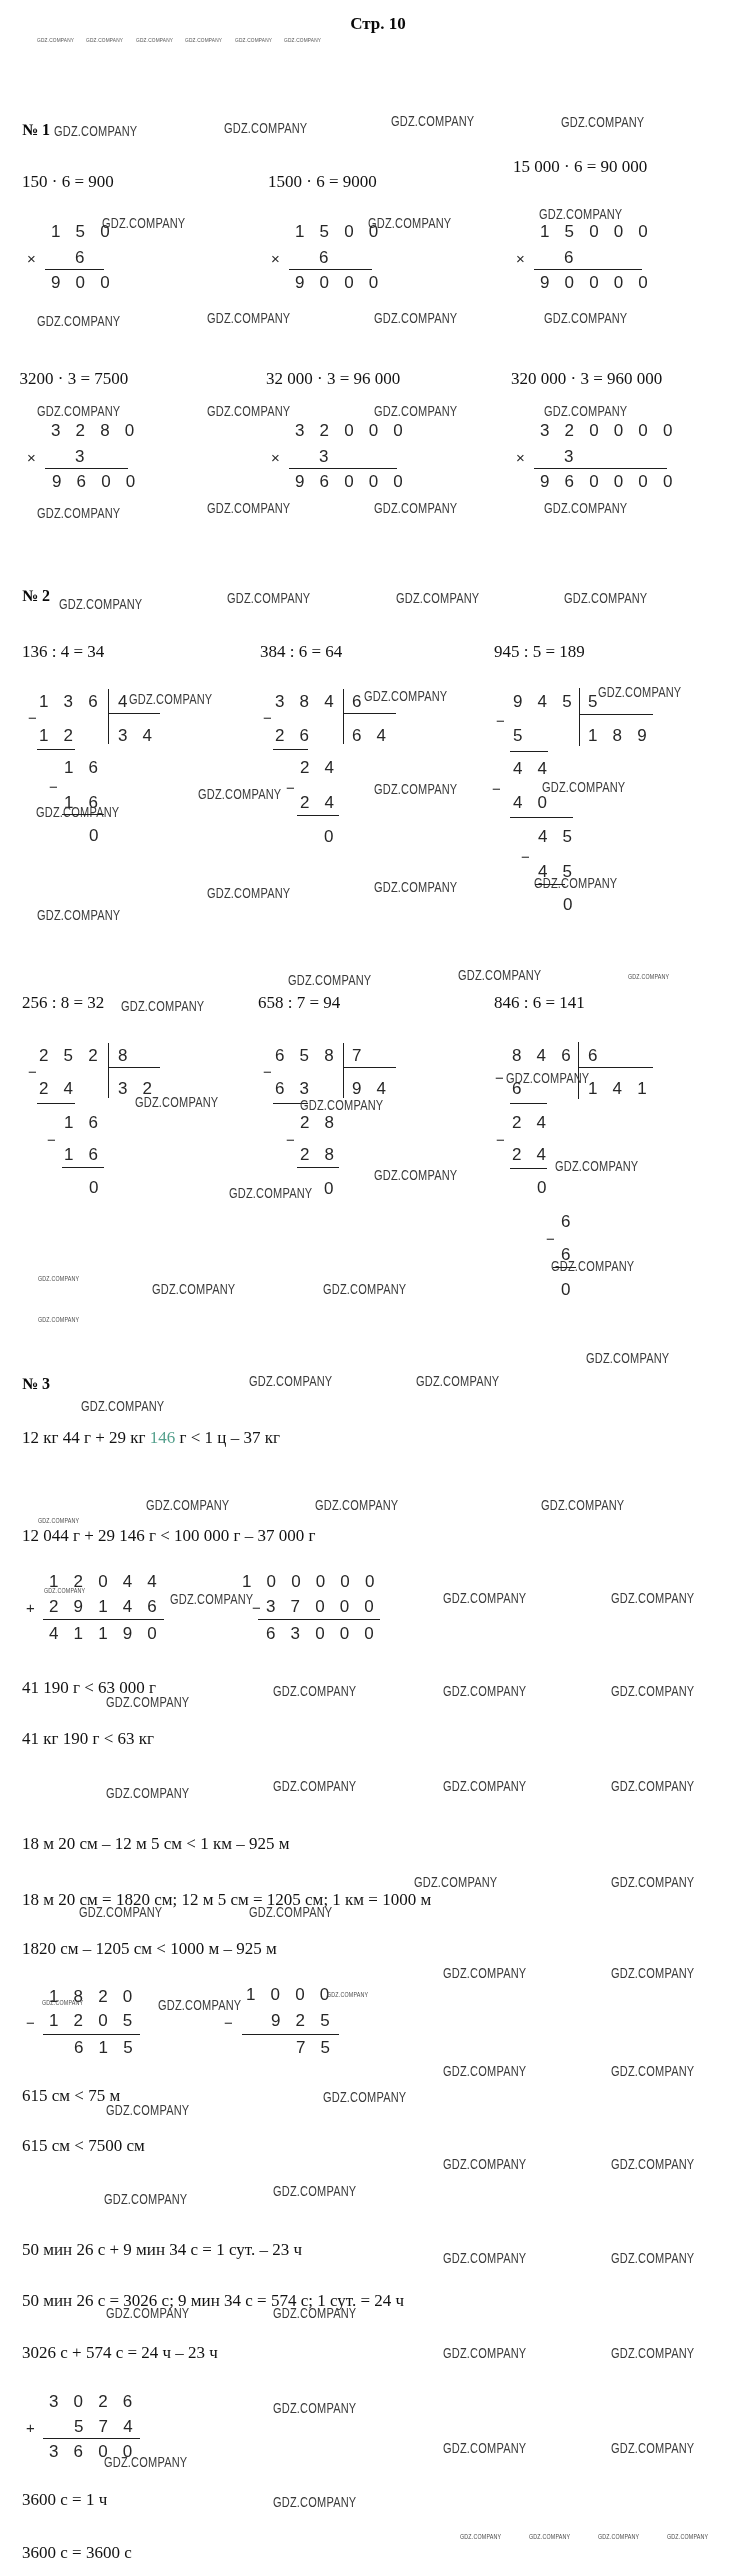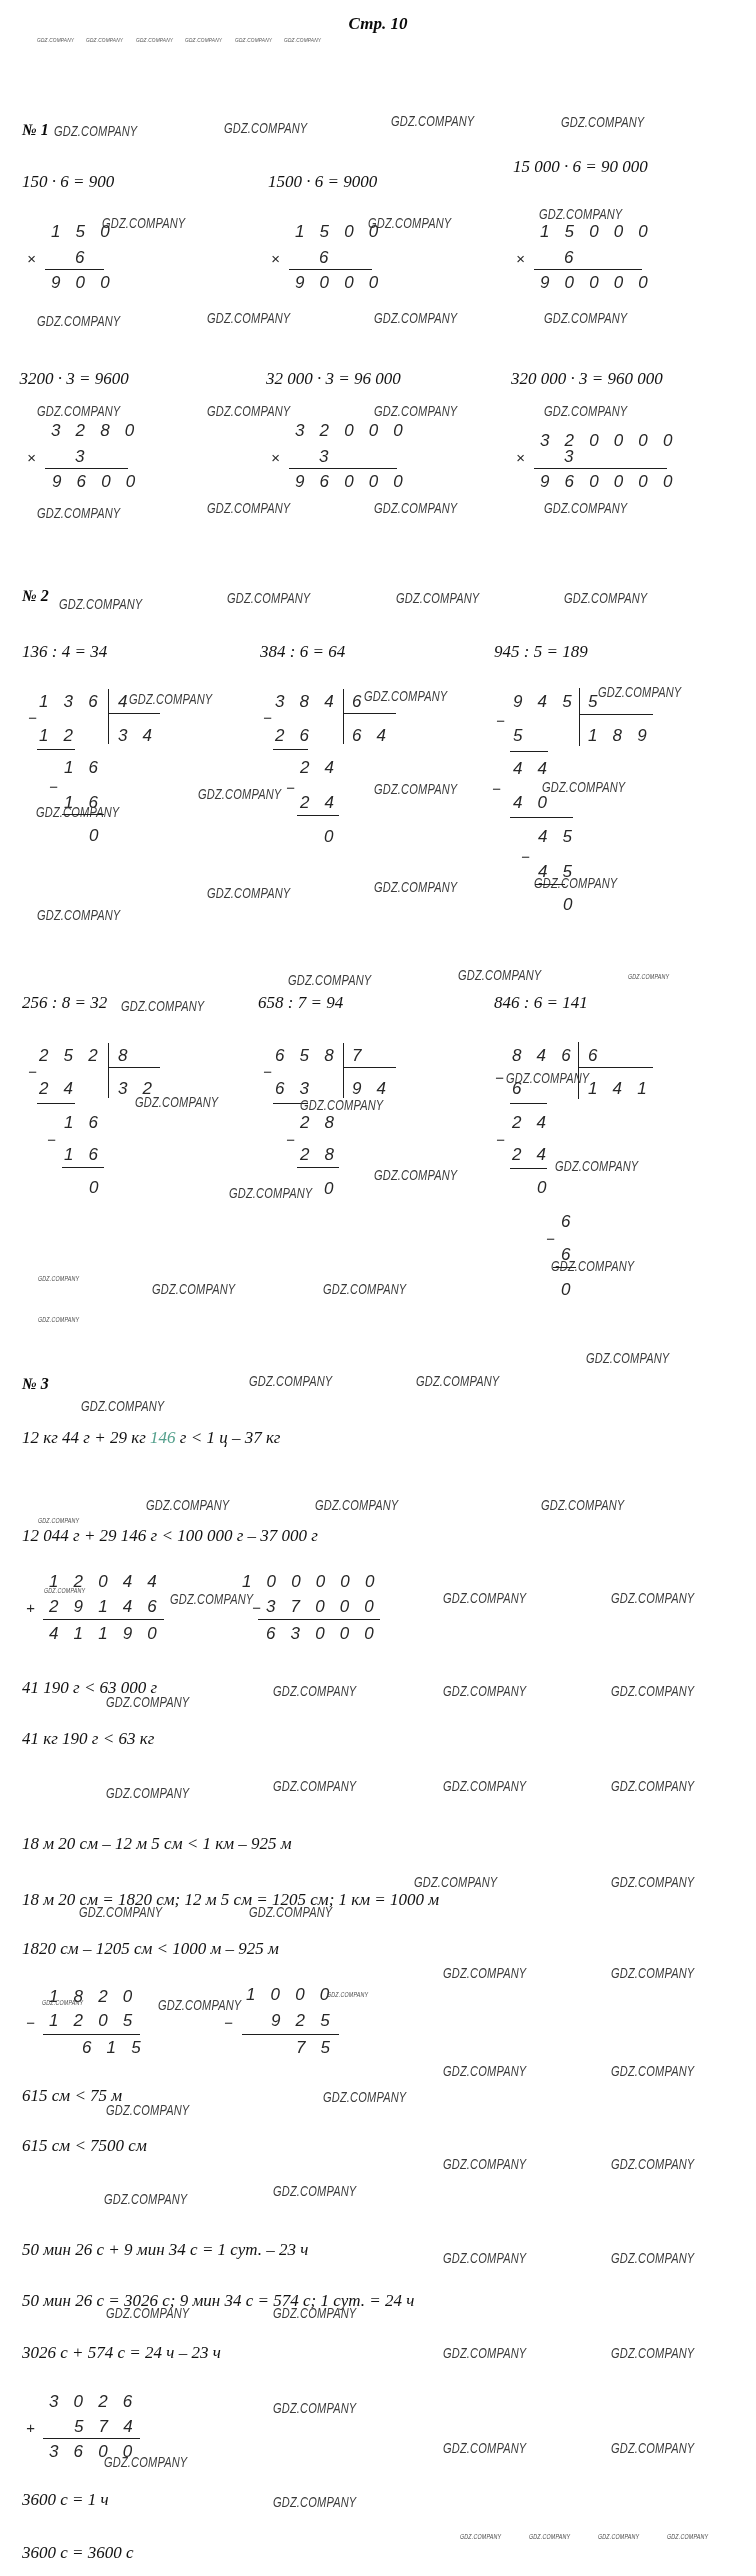--- a/index.html
+++ b/index.html
@@ -1,16 +1,16 @@
 <!DOCTYPE html>
 <html style="font-size:9.2px"><head>
 <meta charset="utf-8">
 <style>
   html,body{margin:0;padding:0;background:#fff;}
-  .page{position:relative;width:756px;height:2576px;background:#ffffff;overflow:hidden;font-style:italic;}
+  .page{position:relative;width:756px;height:2576px;background:#ffffff;overflow:hidden;}
   .hd{position:absolute;left:0;width:100%;text-align:center;font-family:"Liberation Serif",serif;font-weight:bold;font-size:17px;color:#0a0a0a;line-height:1;white-space:nowrap;}
   .lbl{position:absolute;font-family:"Liberation Serif",serif;font-weight:bold;font-size:16px;color:#0a0a0a;line-height:1;white-space:nowrap;}
   .eq{position:absolute;font-family:"Liberation Serif",serif;font-size:17px;color:#121212;line-height:1;white-space:nowrap;}
   .dg{position:absolute;font-family:"Liberation Sans",sans-serif;font-size:17px;letter-spacing:5.2px;color:#272727;line-height:1;white-space:pre;}
   .sg{position:absolute;font-family:"Liberation Sans",sans-serif;font-size:15px;color:#272727;line-height:1;}
   .hl{position:absolute;height:1.2px;background:#1e1e1e;}
   .vl{position:absolute;width:1.2px;background:#1e1e1e;}
   .wm{position:absolute;font-family:"Liberation Sans",sans-serif;font-size:12px;color:#3a3a3a;letter-spacing:0.2px;line-height:1;white-space:nowrap;transform:scale(.92,1.18);transform-origin:left top;}
   .wm-t{font-size:5.8px;color:#4a4a4a;}
   .wm-xs{font-size:5.2px;color:#555;}
@@ -58,41 +58,41 @@
   <div class="sg" style="left:516px;top:251px">×</div>
   <div class="dg" style="left:564px;top:249px">6</div>
   <div class="hl" style="left:534px;top:269px;width:108px"></div>
   <div class="dg" style="left:540px;top:274px">9 0 0 0 0</div>
 
   <div class="wm" style="left:37px;top:314px">GDZ.COMPANY</div>
   <div class="wm" style="left:207px;top:311px">GDZ.COMPANY</div>
   <div class="wm" style="left:374px;top:311px">GDZ.COMPANY</div>
   <div class="wm" style="left:544px;top:311px">GDZ.COMPANY</div>
 
-  <div class="eq" style="left:19.6px;top:370px">3200 · 3 = 9600</div>
+  <div class="eq" style="left:19.6px;top:370px">3200 · 3 = 7500</div>
   <div class="eq" style="left:266px;top:370px">32 000 · 3 = 96 000</div>
   <div class="eq" style="left:511px;top:370px">320 000 · 3 = 960 000</div>
 
   <div class="wm" style="left:37px;top:404px">GDZ.COMPANY</div>
   <div class="dg" style="left:51px;top:422px">3 2 8 0</div>
   <div class="sg" style="left:27px;top:450px">×</div>
   <div class="dg" style="left:75px;top:448px">3</div>
   <div class="hl" style="left:45px;top:468px;width:83px"></div>
   <div class="dg" style="left:52px;top:473px">9 6 0 0</div>
 
   <div class="wm" style="left:207px;top:404px">GDZ.COMPANY</div>
   <div class="wm" style="left:374px;top:404px">GDZ.COMPANY</div>
   <div class="dg" style="left:295px;top:422px">3 2 0 0 0</div>
   <div class="sg" style="left:271px;top:450px">×</div>
   <div class="dg" style="left:319px;top:448px">3</div>
   <div class="hl" style="left:289px;top:468px;width:108px"></div>
   <div class="dg" style="left:295px;top:473px">9 6 0 0 0</div>
 
   <div class="wm" style="left:544px;top:404px">GDZ.COMPANY</div>
-  <div class="dg" style="left:540px;top:432px">3 2 0 0 0 0</div>
+  <div class="dg" style="left:540px;top:422px">3 2 0 0 0 0</div>
   <div class="sg" style="left:516px;top:450px">×</div>
   <div class="dg" style="left:564px;top:448px">3</div>
   <div class="hl" style="left:534px;top:468px;width:133px"></div>
   <div class="dg" style="left:540px;top:473px">9 6 0 0 0 0</div>
 
   <div class="wm" style="left:37px;top:506px">GDZ.COMPANY</div>
   <div class="wm" style="left:207px;top:501px">GDZ.COMPANY</div>
   <div class="wm" style="left:374px;top:501px">GDZ.COMPANY</div>
   <div class="wm" style="left:544px;top:501px">GDZ.COMPANY</div>
 
@@ -280,21 +280,21 @@
   <div class="wm" style="left:249px;top:1905px">GDZ.COMPANY</div>
   <div class="eq" style="left:22px;top:1940px">1820 см – 1205 см &lt; 1000 м – 925 м</div>
   <div class="wm" style="left:443px;top:1966px">GDZ.COMPANY</div>
   <div class="wm" style="left:611px;top:1966px">GDZ.COMPANY</div>
 
   <div class="dg" style="left:49px;top:1988px">1 8 2 0</div>
   <div class="wm wm-t" style="left:42px;top:2000px">GDZ.COMPANY</div>
   <div class="sg" style="left:26px;top:2015px">−</div>
   <div class="dg" style="left:49px;top:2012px">1 2 0 5</div>
   <div class="hl" style="left:43px;top:2034px;width:97px"></div>
-  <div class="dg" style="left:82px;top:2039px">6 1 5</div>
+  <div class="dg" style="left:74px;top:2039px">6 1 5</div>
 
   <div class="wm" style="left:158px;top:1998px">GDZ.COMPANY</div>
   <div class="dg" style="left:246px;top:1986px">1 0 0 0</div>
   <div class="wm wm-t" style="left:327px;top:1992px">GDZ.COMPANY</div>
   <div class="sg" style="left:224px;top:2015px">−</div>
   <div class="dg" style="left:271px;top:2012px">9 2 5</div>
   <div class="hl" style="left:242px;top:2034px;width:97px"></div>
   <div class="dg" style="left:296px;top:2039px">7 5</div>
   <div class="wm" style="left:443px;top:2064px">GDZ.COMPANY</div>
   <div class="wm" style="left:611px;top:2064px">GDZ.COMPANY</div>

